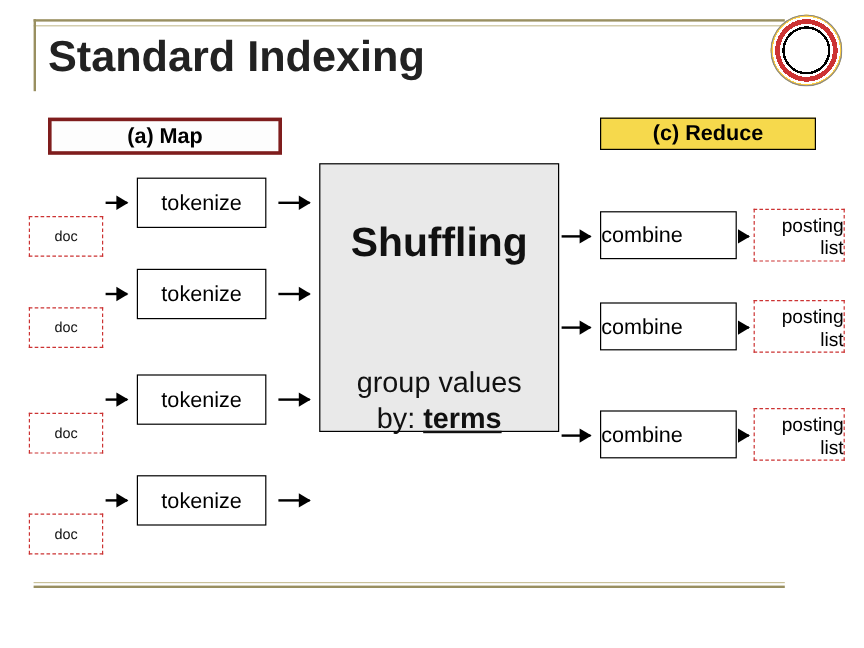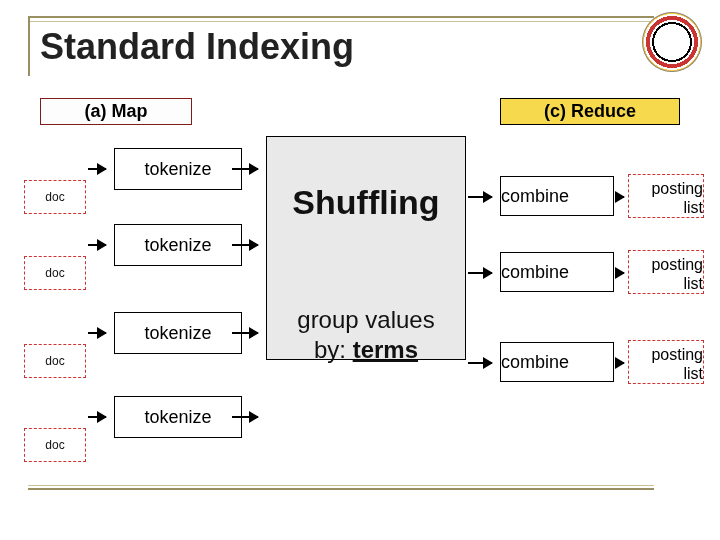--- a/index.html
+++ b/index.html
@@ -58,22 +58,22 @@
     box-shadow: 0 0 0 1px #888 inset;
   }
   .phase-label {
     position: absolute;
     top: 92px;
     font-size: 18px;
     font-weight: bold;
     text-align: center;
   }
   .phase-a {
-    left: 34px; width: 152px;
-    border: 1px solid #7f1d1d;
+    left: 34px; width: 195px;
+    border: 3px solid #7f1d1d;
     background: #fdfdfd;
     padding: 2px 0;
   }
   .phase-b {
     left: 260px; width: 200px;
     background: #f6d94c;
     border: 1px solid #000;
     padding: 2px 0;
   }
   .phase-c {
@@ -90,21 +90,21 @@
     border: 1.5px dashed #c33;
     text-align: center;
     font-size: 12px;
     line-height: 32px;
     color: #111;
     margin-top: 28px;
   }
   .tokenize {
     position: absolute;
     left: 108px;
-    width: 128px;
+    width: 108px;
     height: 42px;
     border: 1.5px solid #000;
     background: #fff;
     text-align: center;
     font-size: 18px;
     line-height: 40px;
   }
   .shuffle-box {
     position: absolute;
     top: 130px;

